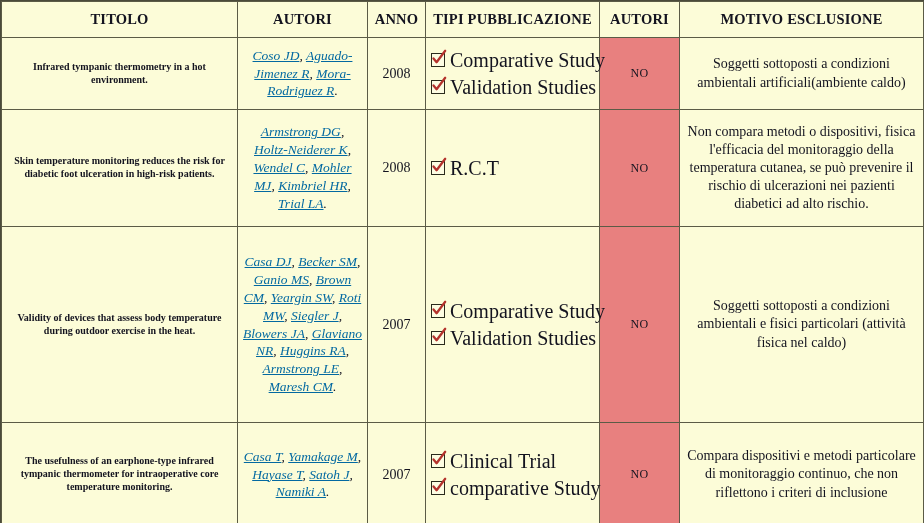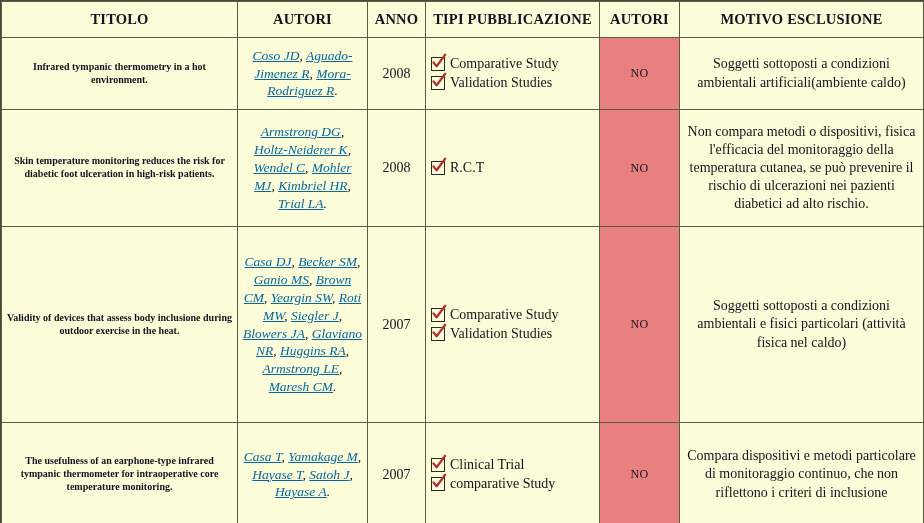--- a/index.html
+++ b/index.html
@@ -82,21 +82,21 @@
   }
 
   .cell-year {
     font-size: 14px;
     text-align: center;
     color: #1a1a22;
   }
 
   .cell-types {
     text-align: left;
-    font-size: 14px;
+    font-size: 20px;
     line-height: 1.35;
     padding-left: 11px;
   }
   .type-row {
     display: flex;
     align-items: center;
     gap: 4px;
     white-space: nowrap;
   }
   .chk {
@@ -194,21 +194,21 @@
                   <path d="M3.5 9.5 L6.6 13.2 L15.2 1.8" stroke="#b4322c" stroke-width="2.3" fill="none" stroke-linecap="round" stroke-linejoin="round"></path>
                 </svg>
               </span>
               <span>R.C.T</span>
             </div>
           </td>
           <td class="cell-incluso">NO</td>
           <td class="cell-reason">Non compara metodi o dispositivi, fisica l'efficacia del monitoraggio della temperatura cutanea, se può prevenire il rischio di ulcerazioni nei pazienti diabetici ad alto rischio.</td>
         </tr>
         <tr class="r3">
-          <td class="cell-title">Validity of devices that assess body inclusione during outdoor exercise in the heat.</td>
+          <td class="cell-title">Validity of devices that assess body temperature during outdoor exercise in the heat.</td>
           <td class="cell-authors"><span class="au">Casa DJ</span>, <span class="au">Becker SM</span>, <span class="au">Ganio MS</span>, <span class="au">Brown CM</span>, <span class="au">Yeargin SW</span>, <span class="au">Roti MW</span>, <span class="au">Siegler J</span>, <span class="au">Blowers JA</span>, <span class="au">Glaviano NR</span>, <span class="au">Huggins RA</span>, <span class="au">Armstrong LE</span>, <span class="au">Maresh CM</span>.</td>
           <td class="cell-year">2007</td>
           <td class="cell-types">
             <div class="type-row">
               <span class="chk">
                 <svg width="18" height="18" viewBox="0 0 18 18" aria-hidden="true">
                   <path d="M3.5 9.5 L6.6 13.2 L15.2 1.8" stroke="#b4322c" stroke-width="2.3" fill="none" stroke-linecap="round" stroke-linejoin="round"></path>
                 </svg>
               </span>
               <span>Comparative Study</span>
@@ -220,21 +220,21 @@
                 </svg>
               </span>
               <span>Validation Studies</span>
             </div>
           </td>
           <td class="cell-incluso">NO</td>
           <td class="cell-reason">Soggetti sottoposti a condizioni ambientali e fisici particolari (attività fisica nel caldo)</td>
         </tr>
         <tr class="r4">
           <td class="cell-title">The usefulness of an earphone-type infrared tympanic thermometer for intraoperative core temperature monitoring.</td>
-          <td class="cell-authors"><span class="au">Casa T</span>, <span class="au">Yamakage M</span>, <span class="au">Hayase T</span>, <span class="au">Satoh J</span>, <span class="au">Hayase A</span>.</td>
+          <td class="cell-authors"><span class="au">Casa T</span>, <span class="au">Yamakage M</span>, <span class="au">Hayase T</span>, <span class="au">Satoh J</span>, <span class="au">Namiki A</span>.</td>
           <td class="cell-year">2007</td>
           <td class="cell-types">
             <div class="type-row">
               <span class="chk">
                 <svg width="18" height="18" viewBox="0 0 18 18" aria-hidden="true">
                   <path d="M3.5 9.5 L6.6 13.2 L15.2 1.8" stroke="#b4322c" stroke-width="2.3" fill="none" stroke-linecap="round" stroke-linejoin="round"></path>
                 </svg>
               </span>
               <span>Clinical Trial</span>
             </div>

